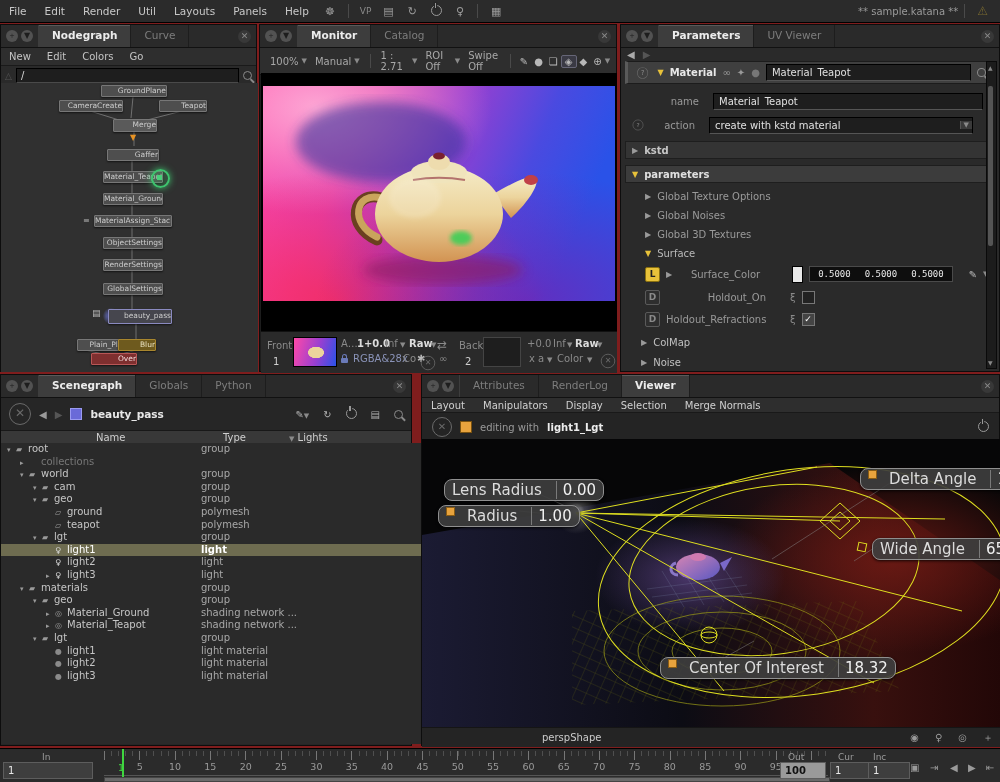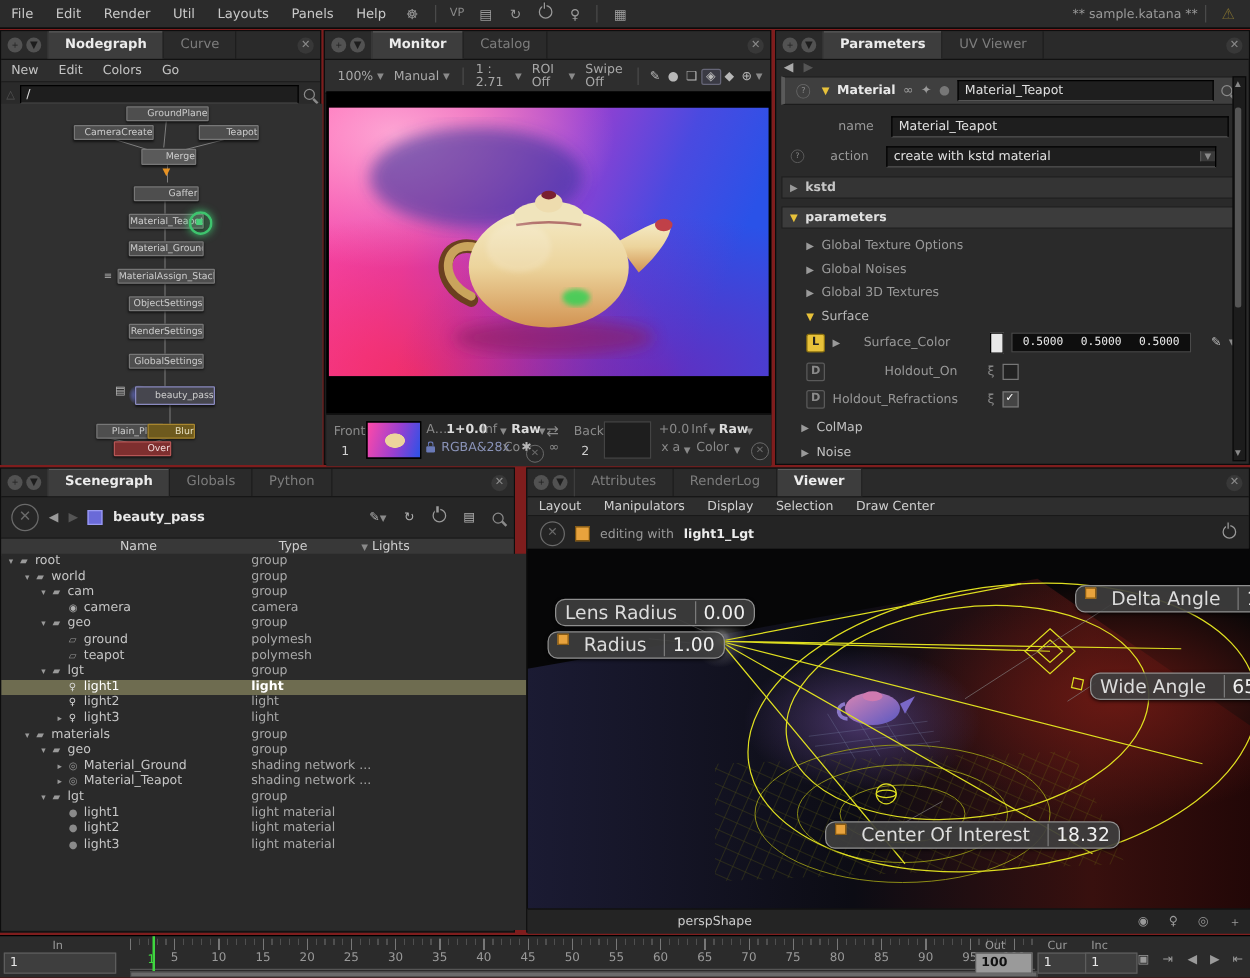--- a/index.html
+++ b/index.html
@@ -487,35 +487,35 @@
       <span class="abs" style="left:222px;top:1px">Type</span>
       <span class="abs" style="left:288px;top:1px"><span class="dd-arrow">▼</span> <span>Lights</span></span>
     </div>
     <div class="sg-rows">
 
         <div class="sg-row" style="padding-left: 6px;">
           <span class="sg-exp">▾</span><span class="sg-icon" style="color: rgb(154, 154, 154);">▰</span><span>root</span>
           <span class="sg-type">group</span>
         </div>
 
+        <div class="sg-row dim" style="padding-left: 19px;">
+          <span class="sg-exp">▸</span><span class="sg-icon"></span><span>collections</span>
+          <span class="sg-type"></span>
+        </div>
 
         <div class="sg-row" style="padding-left: 19px;">
           <span class="sg-exp">▾</span><span class="sg-icon" style="color: rgb(154, 154, 154);">▰</span><span>world</span>
           <span class="sg-type">group</span>
         </div>
 
         <div class="sg-row" style="padding-left: 32px;">
           <span class="sg-exp">▾</span><span class="sg-icon" style="color: rgb(154, 154, 154);">▰</span><span>cam</span>
           <span class="sg-type">group</span>
         </div>
 
-        <div class="sg-row" style="padding-left: 45px;">
-          <span class="sg-exp"></span><span class="sg-icon" style="color: rgb(176, 176, 176);">◉</span><span>camera</span>
-          <span class="sg-type">camera</span>
-        </div>
 
         <div class="sg-row" style="padding-left: 32px;">
           <span class="sg-exp">▾</span><span class="sg-icon" style="color: rgb(154, 154, 154);">▰</span><span>geo</span>
           <span class="sg-type">group</span>
         </div>
 
         <div class="sg-row" style="padding-left: 45px;">
           <span class="sg-exp"></span><span class="sg-icon" style="color: rgb(154, 154, 154);">▱</span><span>ground</span>
           <span class="sg-type">polymesh</span>
         </div>
@@ -597,21 +597,21 @@
       <span class="tab">RenderLog</span>
       <span class="tab active">Viewer</span>
       <span class="close-x">✕</span>
     </div>
     <div class="vw-menu">
 
     <span class="menu-item">Layout</span>
         <span class="menu-item">Manipulators</span>
         <span class="menu-item">Display</span>
         <span class="menu-item">Selection</span>
-        <span class="menu-item">Draw Center</span>
+        <span class="menu-item">Merge Normals</span>
       </div>
     <div class="vw-status">
       <span class="i-circlex" style="width:18px;height:18px;line-height:17px">✕</span>
       <span class="sq-orange"></span>
       <span style="color:#9a9a9a">editing with</span>
       <b style="color:#ececec">light1_Lgt</b>
       <span style="margin-left:auto"><span class="i-power"></span></span>
     </div>
     <div id="viewport">
       <svg width="579" height="288">

